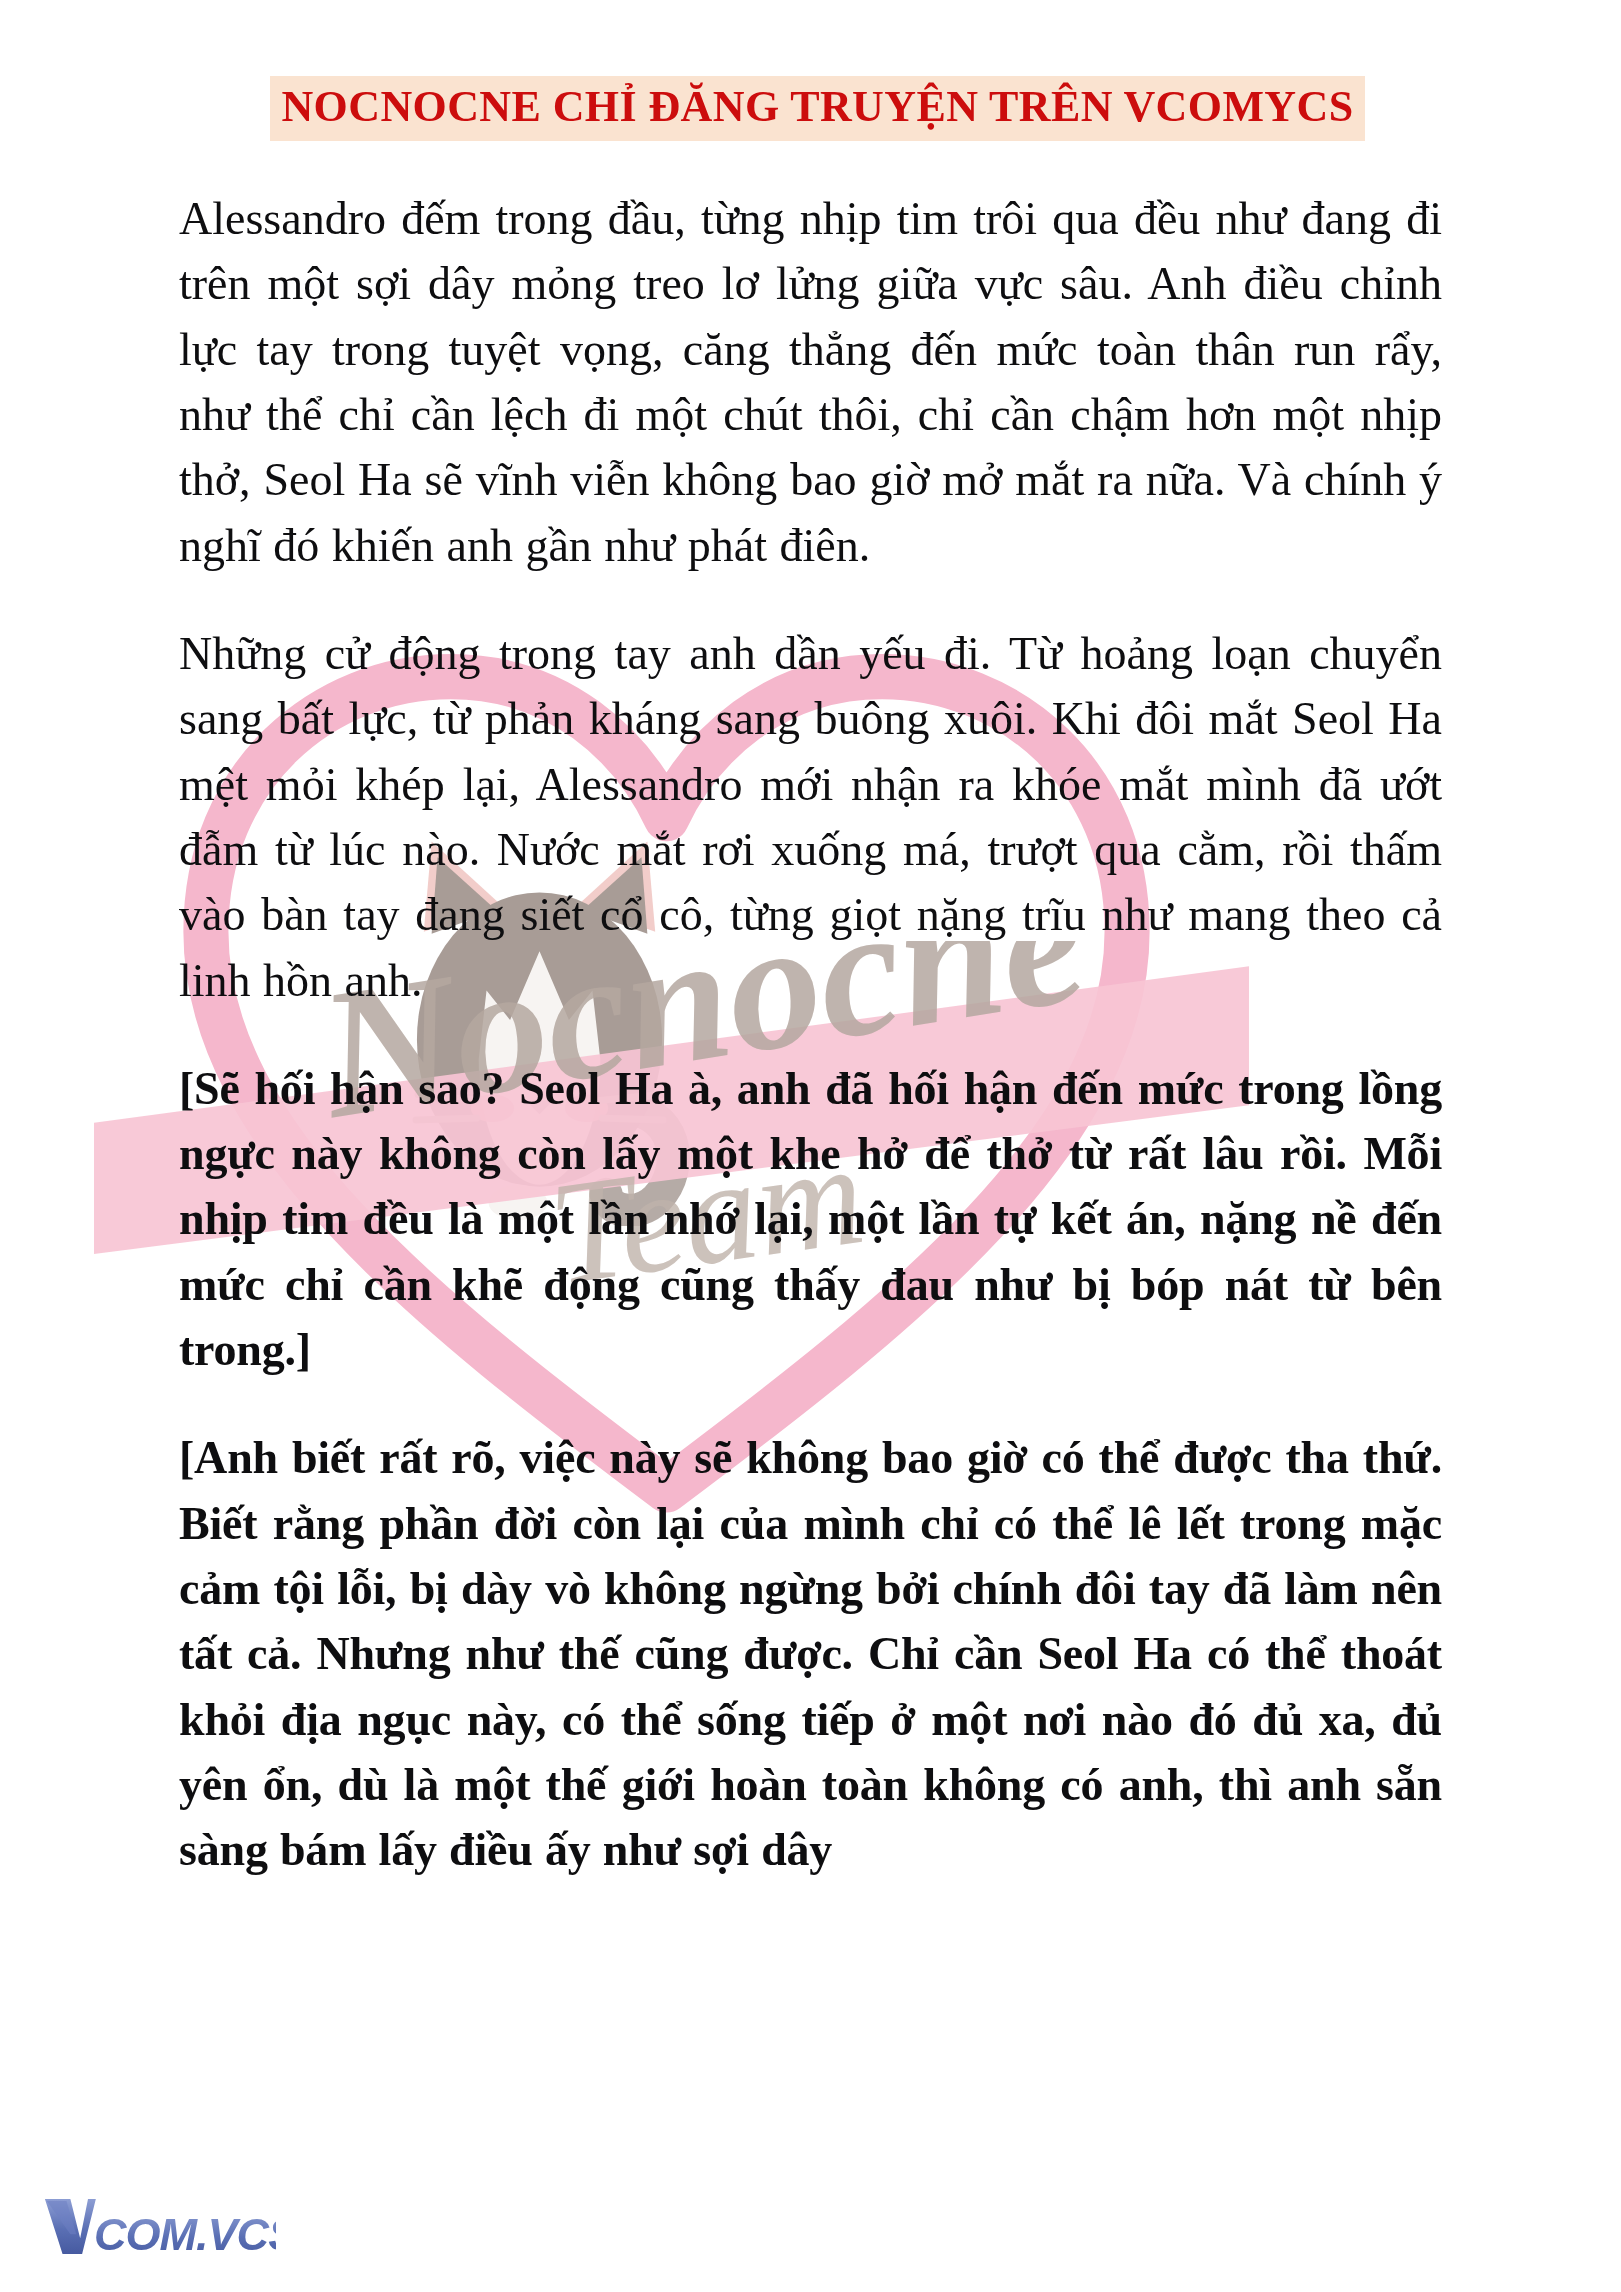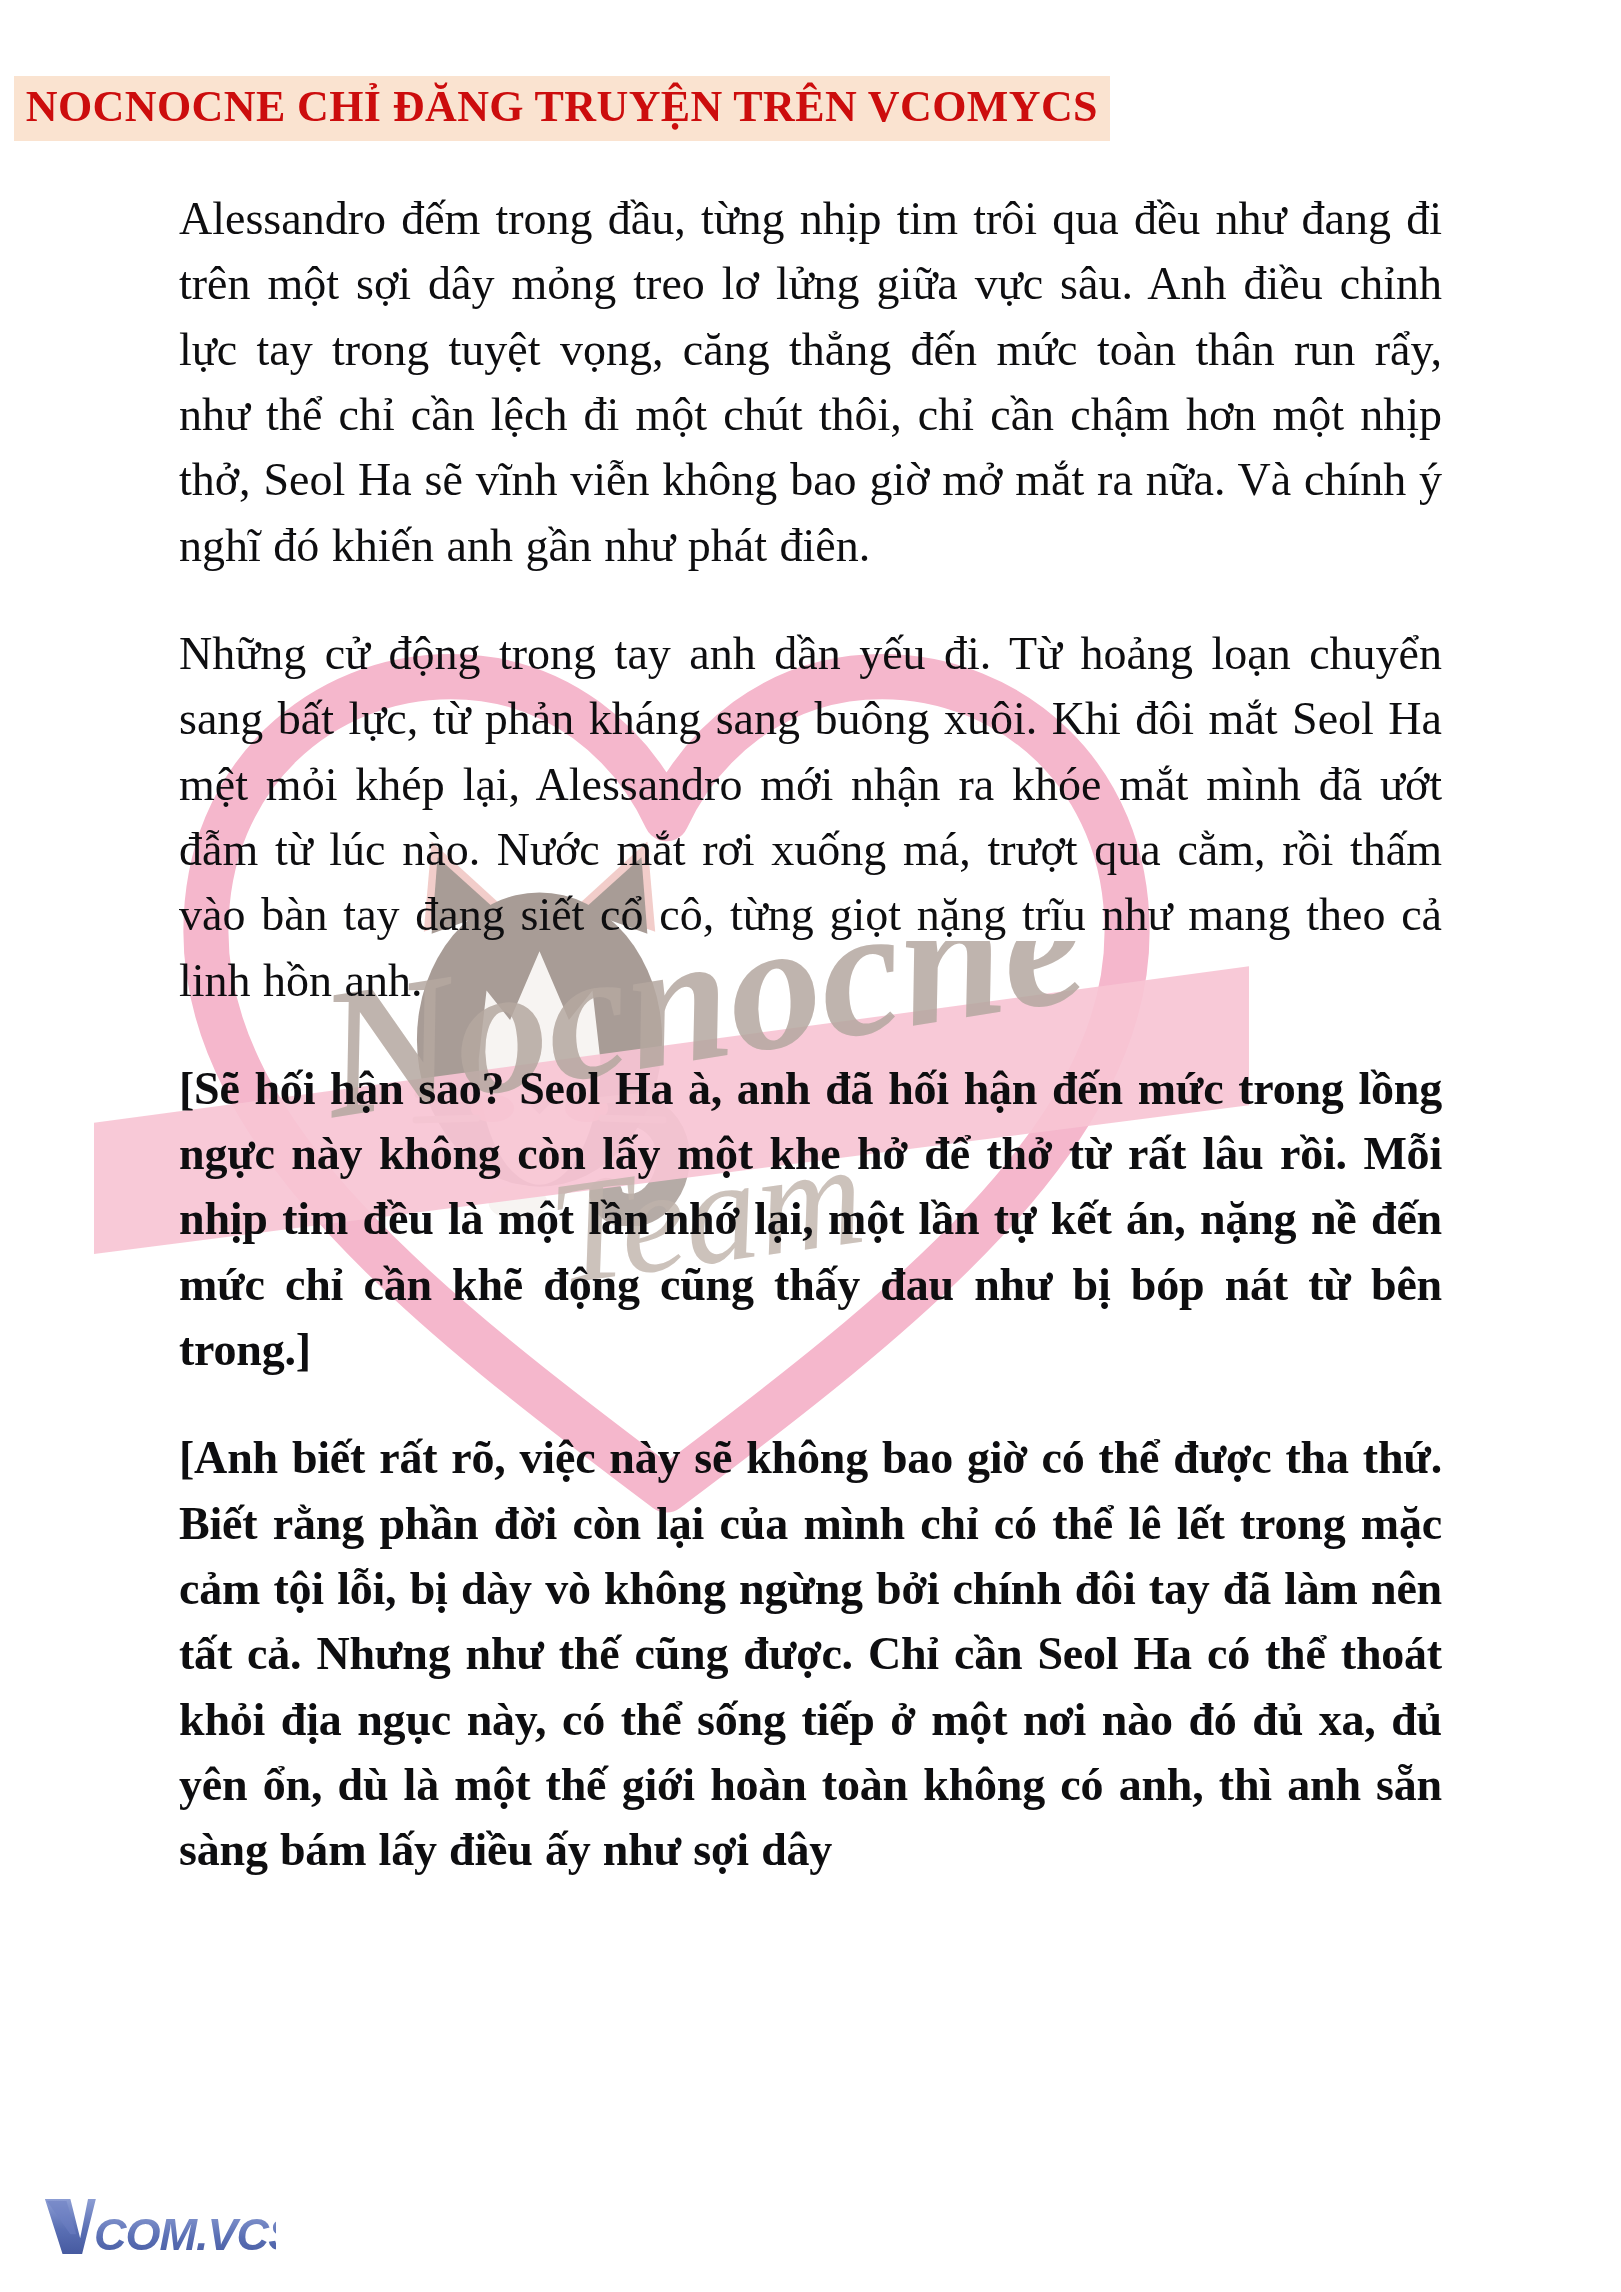--- a/index.html
+++ b/index.html
@@ -58,21 +58,21 @@
   }
 
   
   .content {
     position: relative;
     z-index: 2;
     padding: 0;
   }
 
   .header-wrap {
-    text-align: left;
+    text-align: center;
     padding-top: 76px;
     padding-left: 14px;
   }
   .header-title {
     display: inline-block;
     background: #fae3d0;
     color: #cc0d0d;
     font-family: "Liberation Serif", "DejaVu Serif", serif;
     font-weight: bold;
     font-size: 44px;

